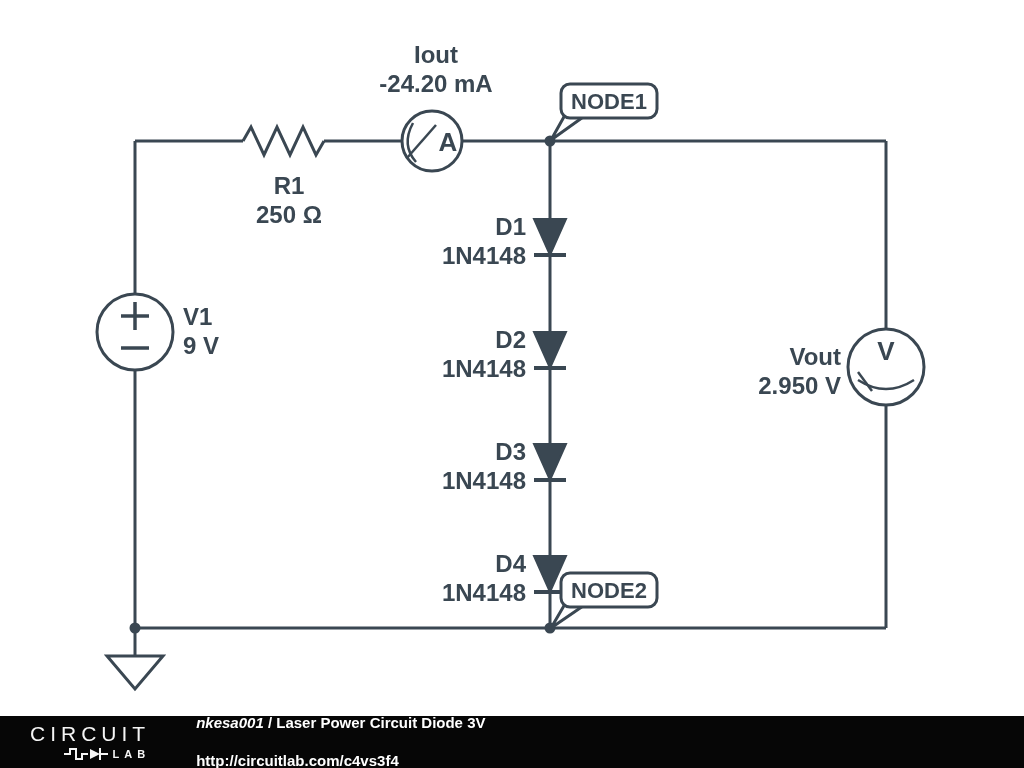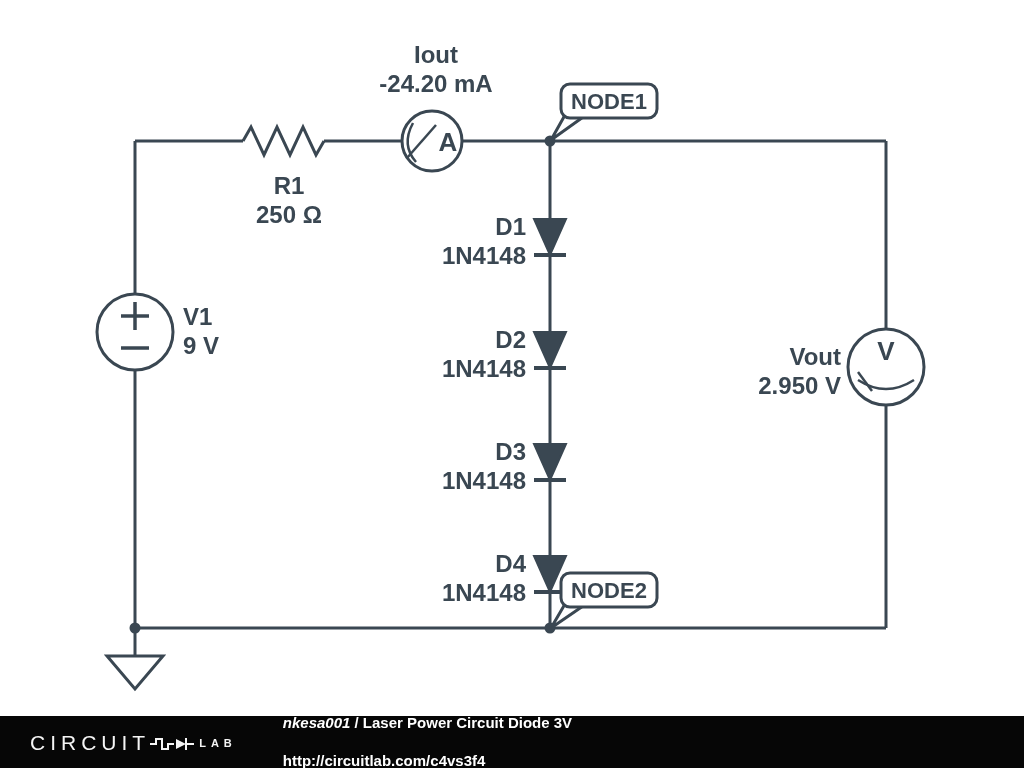--- a/index.html
+++ b/index.html
@@ -4,21 +4,21 @@
 <style>
   html,body{margin:0;padding:0;background:#ffffff;width:1024px;height:768px;overflow:hidden;}
   body{font-family:"Liberation Sans",sans-serif;position:relative;}
   .canvas{position:relative;width:1024px;height:716px;background:#ffffff;}
   svg text{font-family:"Liberation Sans",sans-serif;font-weight:bold;fill:#3a4752;}
   .comp-label{font-size:24px;}
   .node-label{font-size:22px;}
   .meter-letter{font-size:26px;}
   .footer{position:absolute;left:0;top:716px;width:1024px;height:52px;background:#060606;color:#fff;
           display:flex;align-items:center;}
-  .logo{margin-left:30px;display:flex;flex-direction:row;line-height:1;}
+  .logo{margin-left:30px;display:flex;flex-direction:column;line-height:1;}
   .logo-top{font-size:21px;letter-spacing:5px;font-weight:500;color:#f5f5f5;}
   .logo-bottom{display:flex;align-items:center;justify-content:flex-end;gap:5px;margin-top:3px;}
   .logo-bottom .lab{font-size:11px;letter-spacing:5px;font-weight:700;color:#f5f5f5;}
   .meta{margin-left:46px;display:flex;flex-direction:column;gap:18px;font-size:15px;line-height:1.35;}
   .meta .author{font-style:italic;font-weight:700;}
   .meta .divider{font-weight:700;}
   .meta .title{font-weight:700;}
   .meta .url{font-weight:700;color:#ffffff;text-decoration:none;text-align:center;}
 </style>
 </head>

